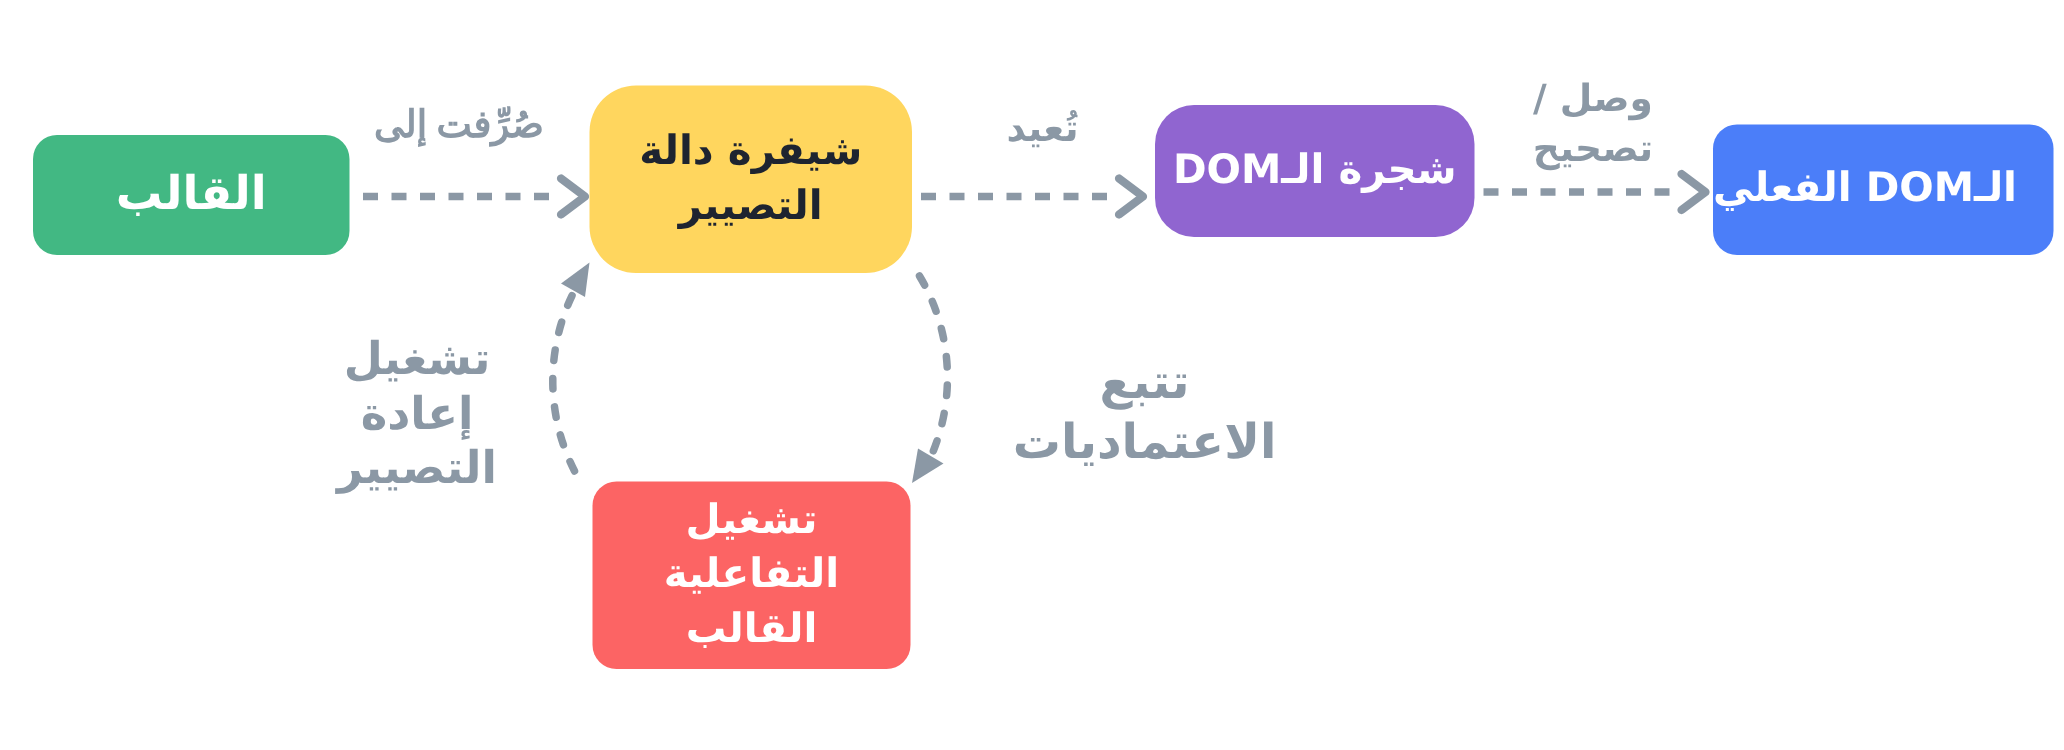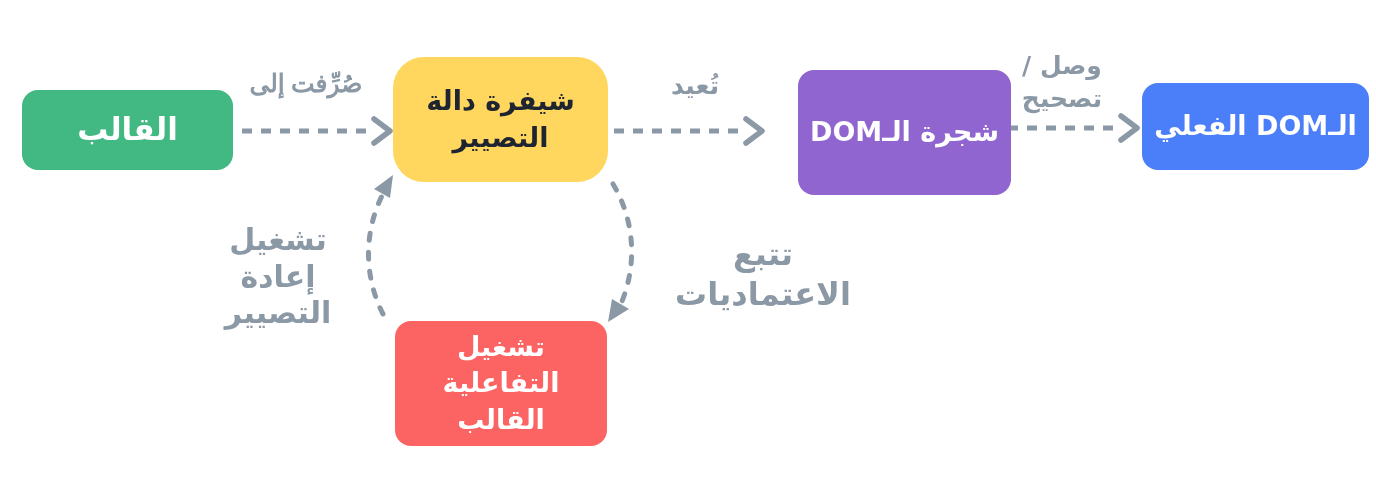--- a/index.html
+++ b/index.html
@@ -44,26 +44,28 @@
   }
   .node-template{
     left:22px;top:90px;width:211px;height:80px;
     background:var(--c-template);font-size:31px;
   }
   .node-render-fn{
     left:393px;top:57px;width:215px;height:125px;
     background:var(--c-render-fn);color:var(--c-dark-text);border-radius:31px;
   }
   .node-vdom{
-    left:798px;top:70px;width:213px;height:125px;
+    left:770px;top:70px;width:213px;height:88px;
     background:var(--c-vdom);
+    border-radius:26px;
   }
   .node-dom{
     left:1142px;top:83px;width:227px;height:87px;
     background:var(--c-dom);
+    align-items:flex-end;
   }
   .node-state{
     left:395px;top:321px;width:212px;height:125px;
     background:var(--c-state);
   }
   .edge-label{
     position:absolute;
     direction:rtl;text-align:center;
     color:var(--c-label);font-weight:700;font-size:25px;line-height:1.25;
   }

